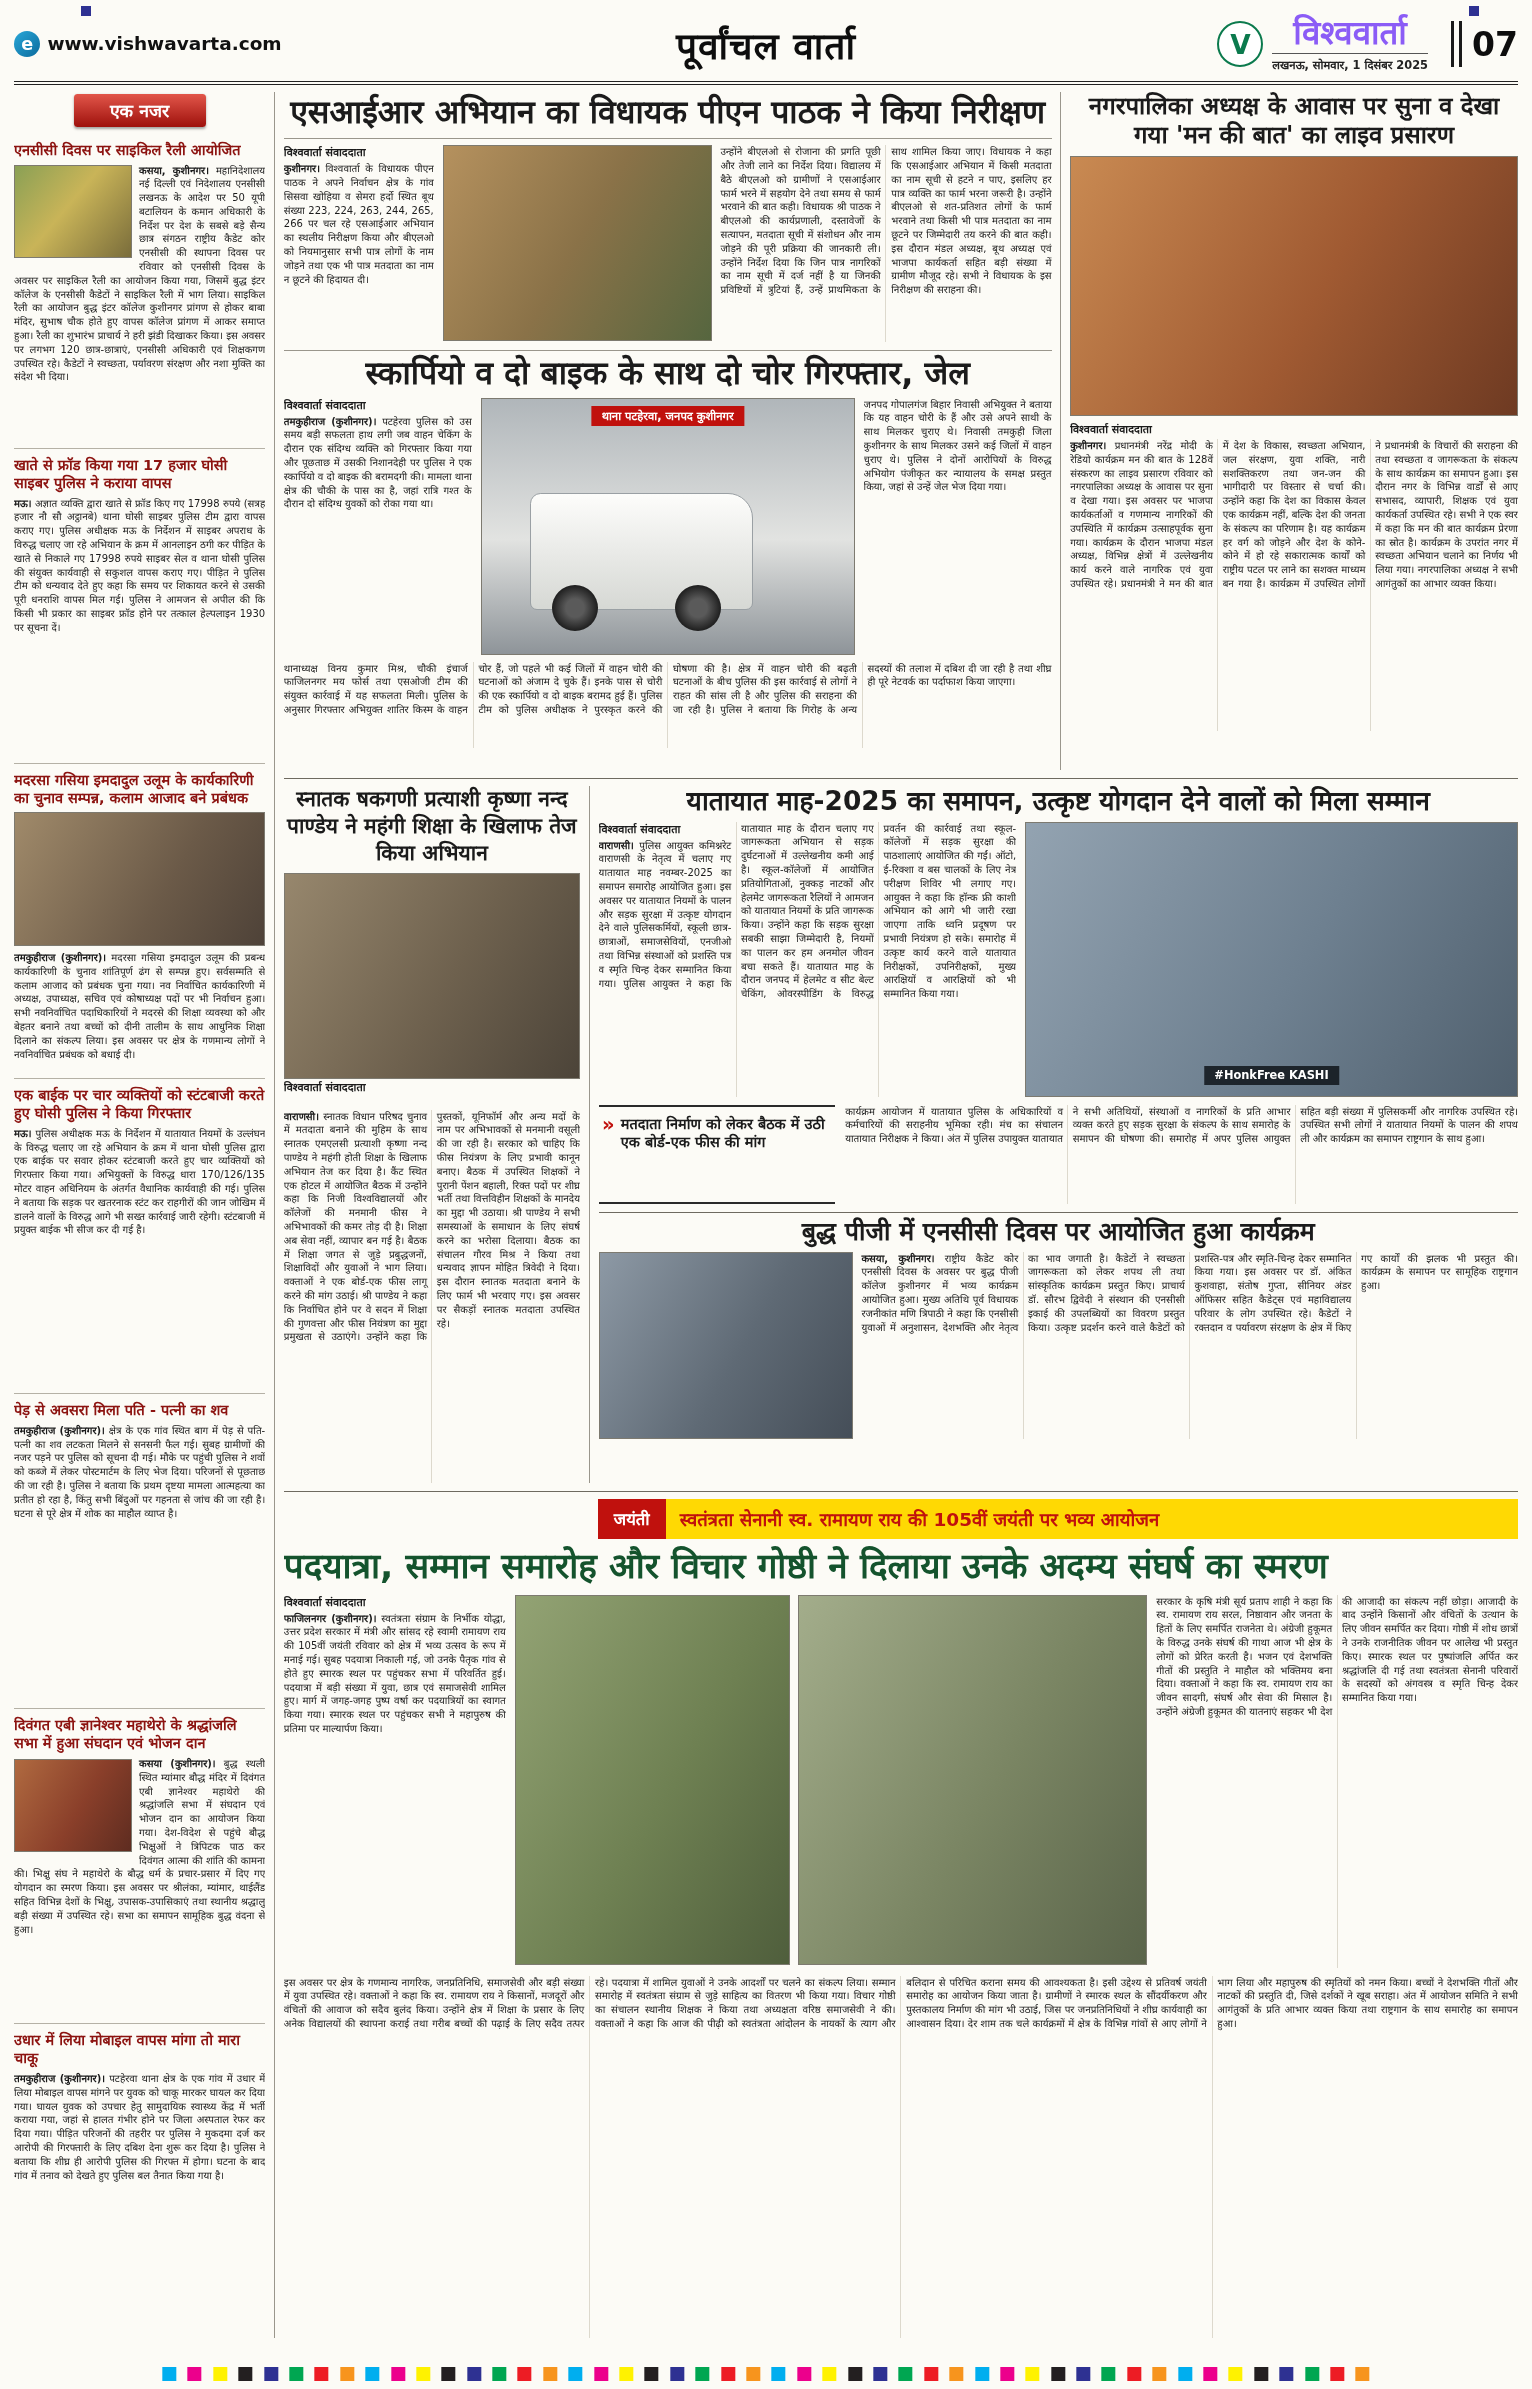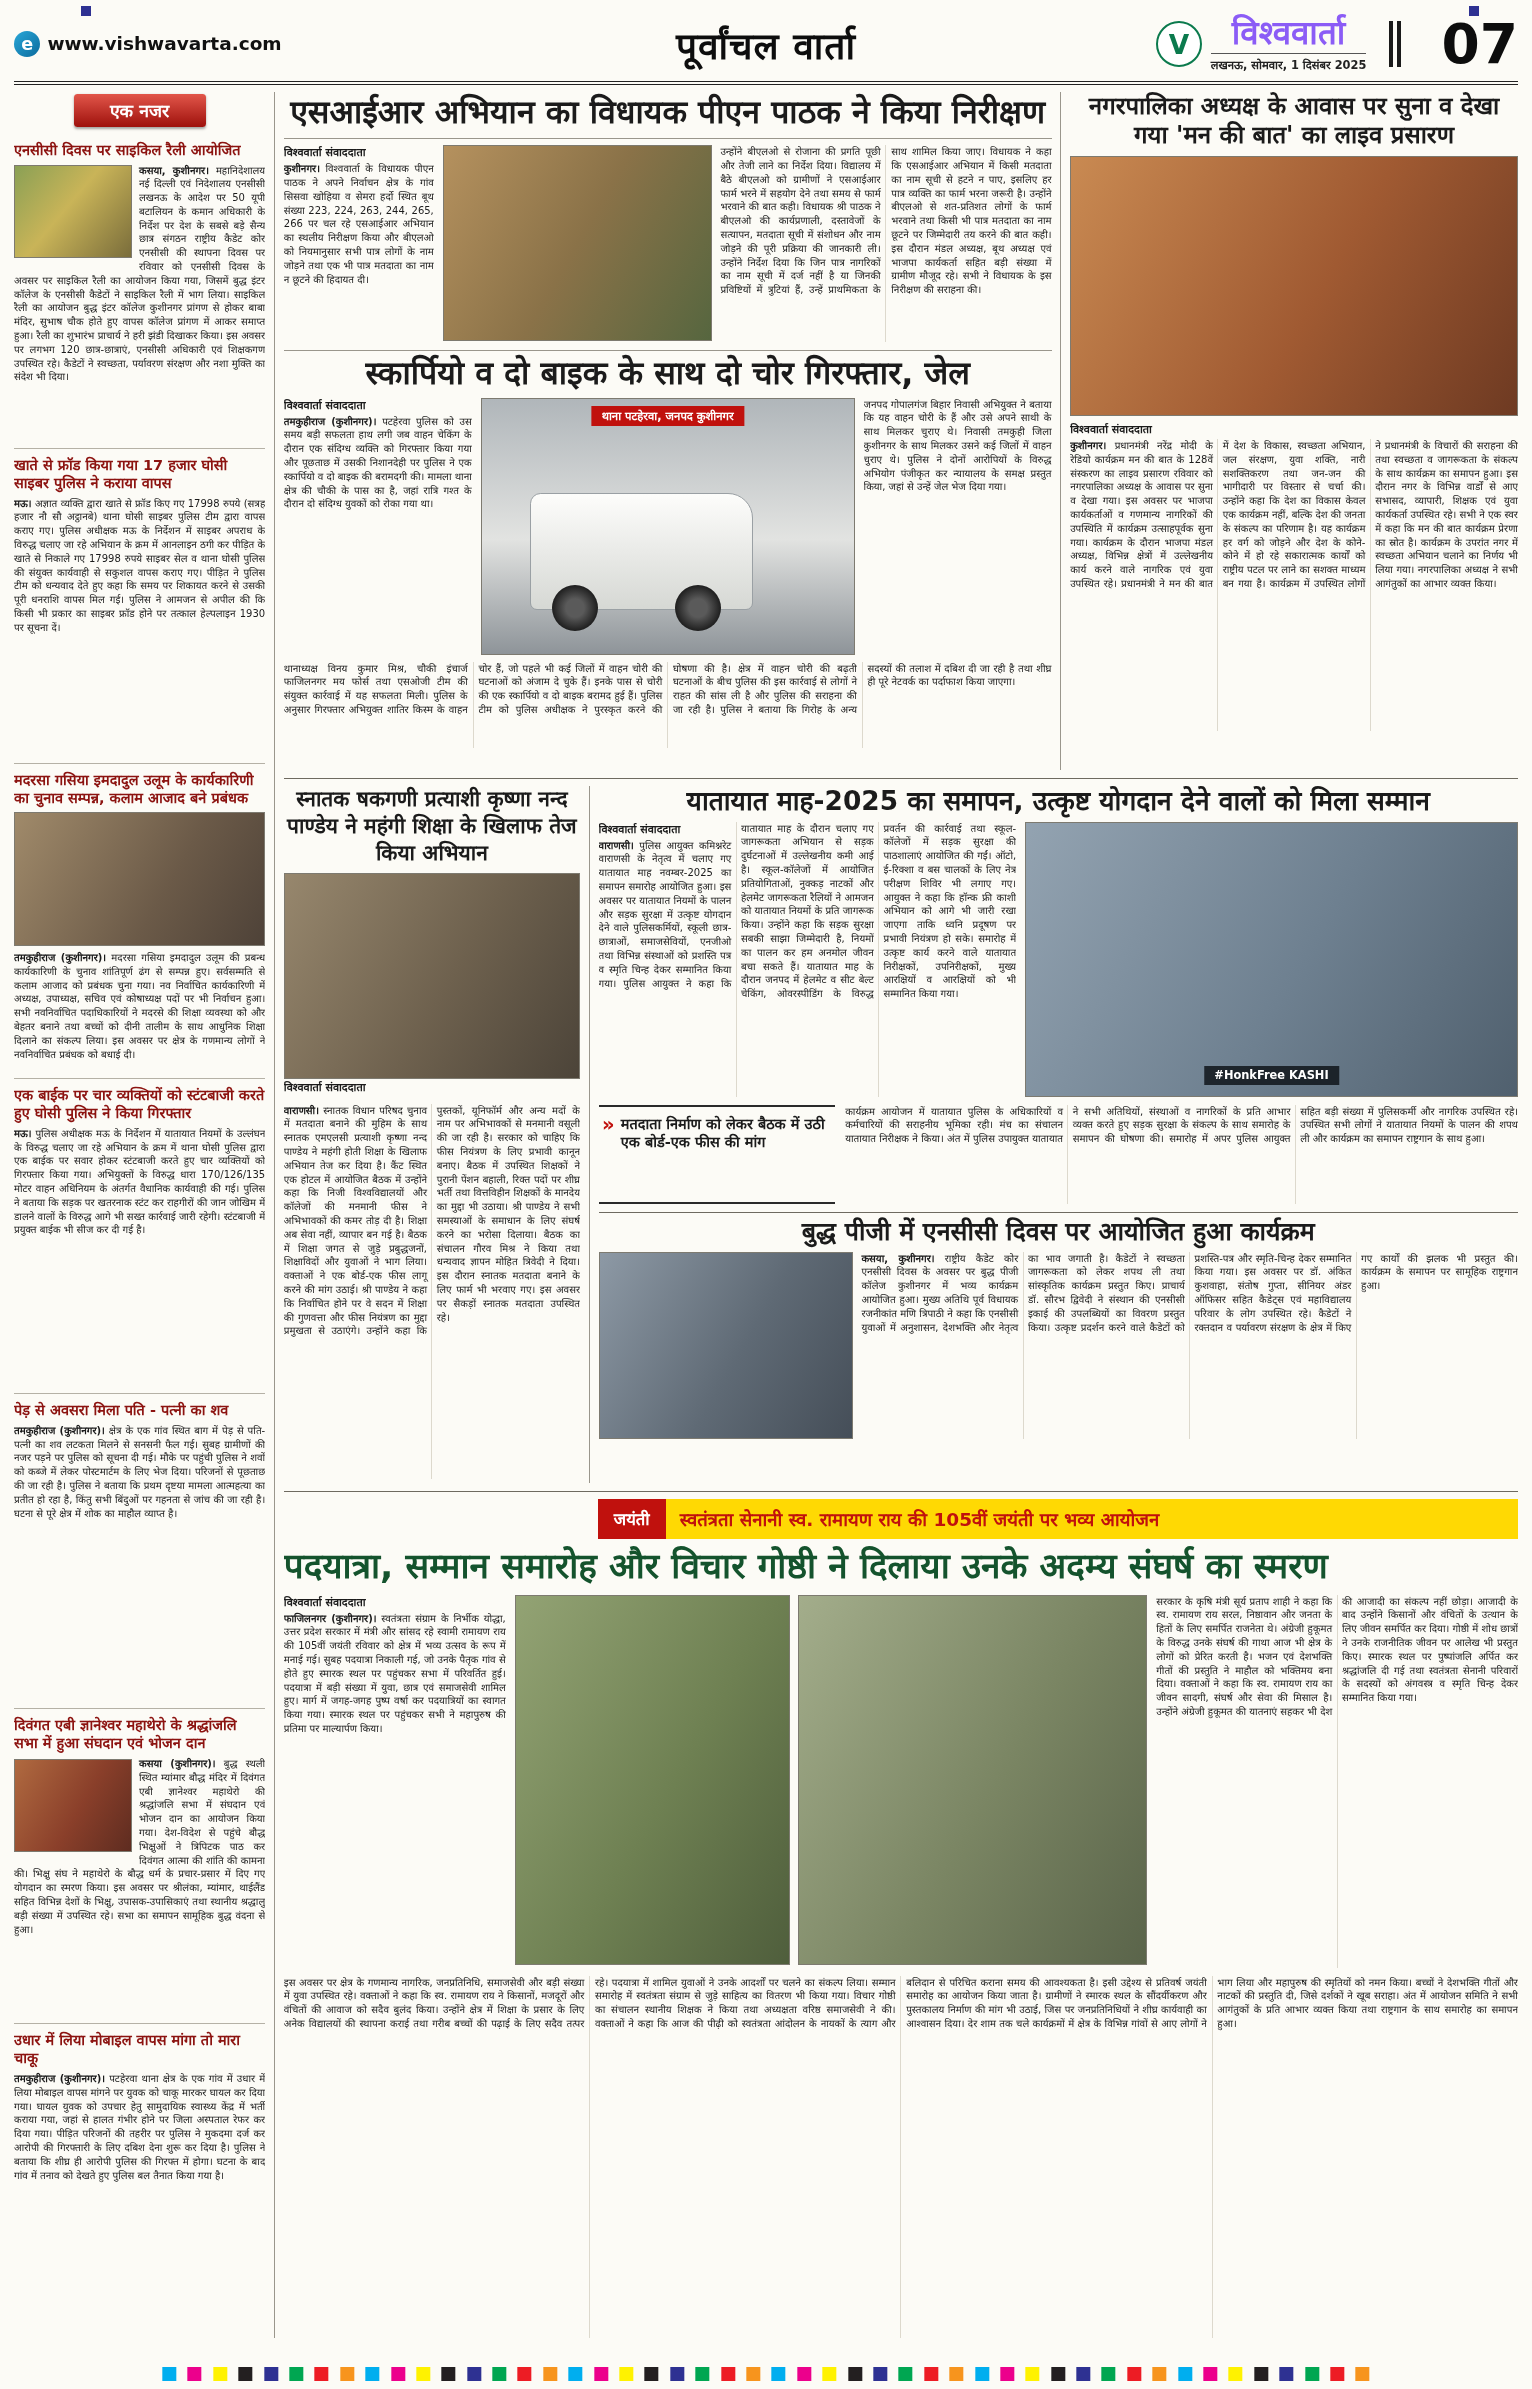--- a/index.html
+++ b/index.html
@@ -15,21 +15,21 @@
   .elogo { width:26.4px; height:26.4px; border-radius:50%; background:linear-gradient(135deg,#2aa7d8,#0b6b9d); color:#fff; font-weight:bold; font-size:17.6px; display:flex; align-items:center; justify-content:center; }
   .url { font-size:18.5px; font-weight:bold; color:#111; }
   .ptitle { position:absolute; left:50%; transform:translateX(-50%); font-size:37px; font-weight:bold; letter-spacing:0.9px; color:#0d0d0d; }
   .brandwrap { margin-left:auto; display:flex; align-items:center; gap:8.8px; margin-right:23px; }
   .vlogo { width:46px; height:46px; border-radius:50%; border:2.6px solid #0b7a4d; color:#0b7a4d; font-size:26.4px; font-weight:bold; display:flex; align-items:center; justify-content:center; background:#fff; }
   .brandcol { text-align:center; }
   .brand { font-size:33px; font-weight:bold; color:#8b5cf6; line-height:1; }
   .edition { font-size:11.4px; font-weight:bold; color:#222; border-top:0.9px solid #555; margin-top:3.5px; padding-top:2.6px; }
   .pagenum { display:flex; align-items:center; gap:4.4px; }
   .pbar { width:3.5px; height:46px; background:#1a1a1a; display:inline-block; }
-  .pno { font-size:55px; font-weight:bold; color:#0d0d0d; padding-left:5.3px;margin-left:31px; }
+  .pno { font-size:33px; font-weight:bold; color:#0d0d0d; padding-left:5.3px; }
   .hrule { height:4.4px; border-top:1.8px solid #222; border-bottom:0.9px solid #222; margin-bottom:7px; }
 
   
   .content { display:flex; height:2246px; overflow:hidden; }
   .sidebar { width:261px; flex:none; border-right:0.9px solid #9a968c; padding-right:8.8px; display:flex; flex-direction:column; }
   .mainarea { flex:1; padding-left:8.8px; display:flex; flex-direction:column; overflow:hidden; }
 
   
   .eknazar { width:132px; margin:1.8px auto 7px; background:linear-gradient(#e2564a,#9e110c); color:#fff; text-align:center; font-weight:bold; font-size:17.6px; padding:3.5px 0 5.3px; border-radius:3.5px; box-shadow:0 1.8px 2.6px rgba(0,0,0,.35); }
   .side-article { border-bottom:0.9px solid #b5b1a6; padding:7px 0 8.8px; flex:1; overflow:hidden; }
@@ -81,21 +81,21 @@
   .scorpio-bottom { column-count:4; column-gap:10.6px; margin-top:7px; height:86px; overflow:hidden; }
   .mkb h2 { font-size:24px; line-height:1.2; font-weight:bold; text-align:center; margin-bottom:6.2px; }
   .mkb-photo { width:100%; height:260px; margin-bottom:5.3px; }
   .mkb-body { column-count:3; column-gap:9.7px; height:292px; overflow:hidden; margin-top:2.6px; }
 
   
   .section-b { display:flex; border-top:0.9px solid #6e6a60; margin-top:8px; padding-top:7px; height:705px; overflow:hidden; }
   .mlc-col { width:306px; flex:none; border-right:0.9px solid #9a968c; padding-right:8.8px; overflow:hidden; }
   .mlc-col h2 { font-size:21px; line-height:1.27; font-weight:bold; text-align:center; margin-bottom:6.2px; }
   .mlc-photo { width:100%; height:206px; }
-  .mlc-body { column-count:2; column-gap:9.7px; height:375px; overflow:hidden; margin-top:10px; }
+  .mlc-body { column-count:2; column-gap:9.7px; height:375px; overflow:hidden; margin-top:16px; }
   .b-right { flex:1; padding-left:8.8px; display:flex; flex-direction:column; overflow:hidden; }
   .traffic h2 { font-size:26.4px; font-weight:bold; text-align:center; line-height:1.1; }
   .traffic-row { display:flex; gap:8.8px; margin-top:6.2px; height:275px; overflow:hidden; }
   .traffic-text { flex:1; column-count:3; column-gap:9.7px; overflow:hidden; }
   .traffic-photo { width:493px; height:275px; }
   .traffic-sub { display:flex; gap:10.6px; margin-top:8px; height:99px; overflow:hidden; }
   .pullquote { width:236px; flex:none; border-top:2.6px solid #2a2a2a; border-bottom:2.6px solid #2a2a2a; padding:8px 3.5px; font-size:14.5px; line-height:1.3; font-weight:bold; display:flex; gap:6.2px; align-items:flex-start; }
   .pq-marker { color:#c0110d; font-size:19.4px; line-height:1; }
   .traffic-text2 { flex:1; column-count:3; column-gap:9.7px; overflow:hidden; }
   .buddha { border-top:0.9px solid #6e6a60; margin-top:8px; padding-top:5.3px; flex:1; overflow:hidden; }

